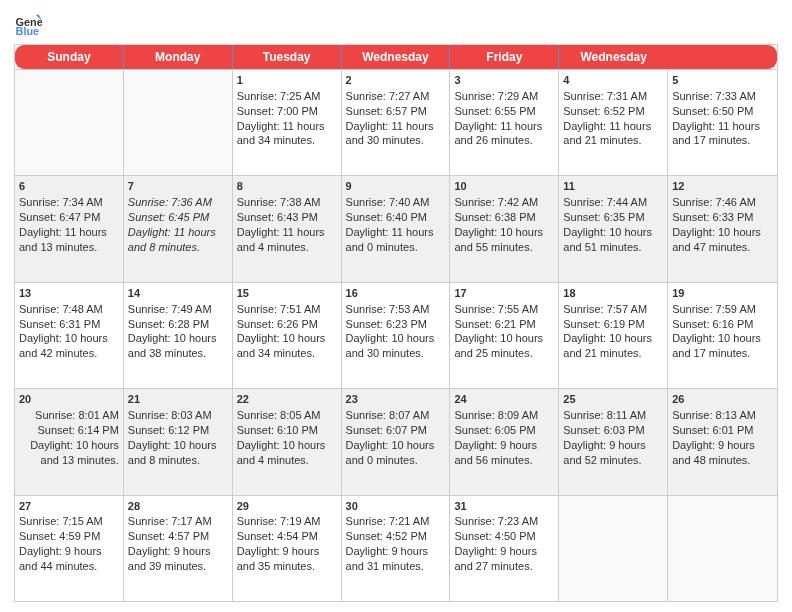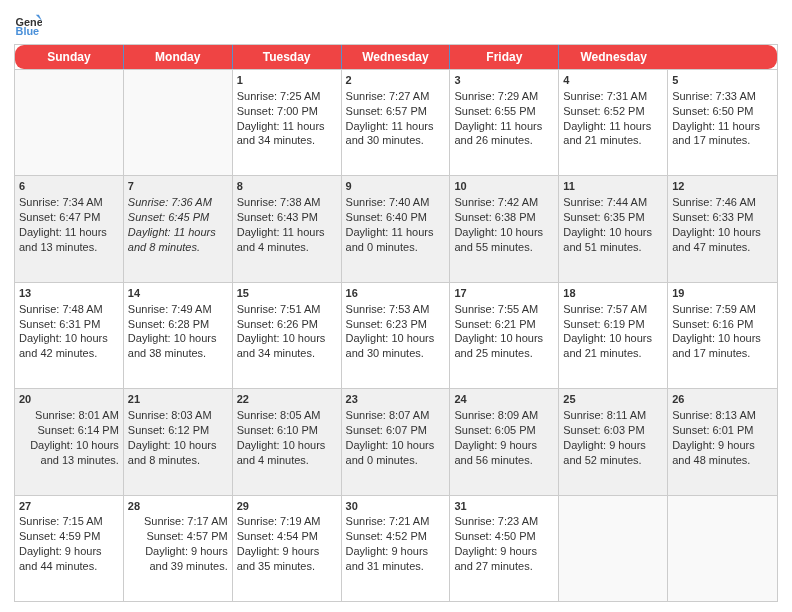--- a/index.html
+++ b/index.html
@@ -323,21 +323,21 @@
         <div class="cal-row">
           <div class="cal-cell">
             <div class="day-num">27</div>
             <div class="cell-text" style="white-space: pre-line;">Sunrise: 7:15 AM
 Sunset: 4:59 PM
 Daylight: 9 hours
 and 44 minutes.</div>
           </div>
           <div class="cal-cell">
             <div class="day-num">28</div>
-            <div class="cell-text" style="white-space: pre-line; text-align: right;">Sunrise: 7:17 AM
+            <div class="cell-text" style="white-space: pre-line;">Sunrise: 7:17 AM
 Sunset: 4:57 PM
 Daylight: 9 hours
 and 39 minutes.</div>
           </div>
           <div class="cal-cell">
             <div class="day-num">29</div>
             <div class="cell-text" style="white-space: pre-line;">Sunrise: 7:19 AM
 Sunset: 4:54 PM
 Daylight: 9 hours
 and 35 minutes.</div>

